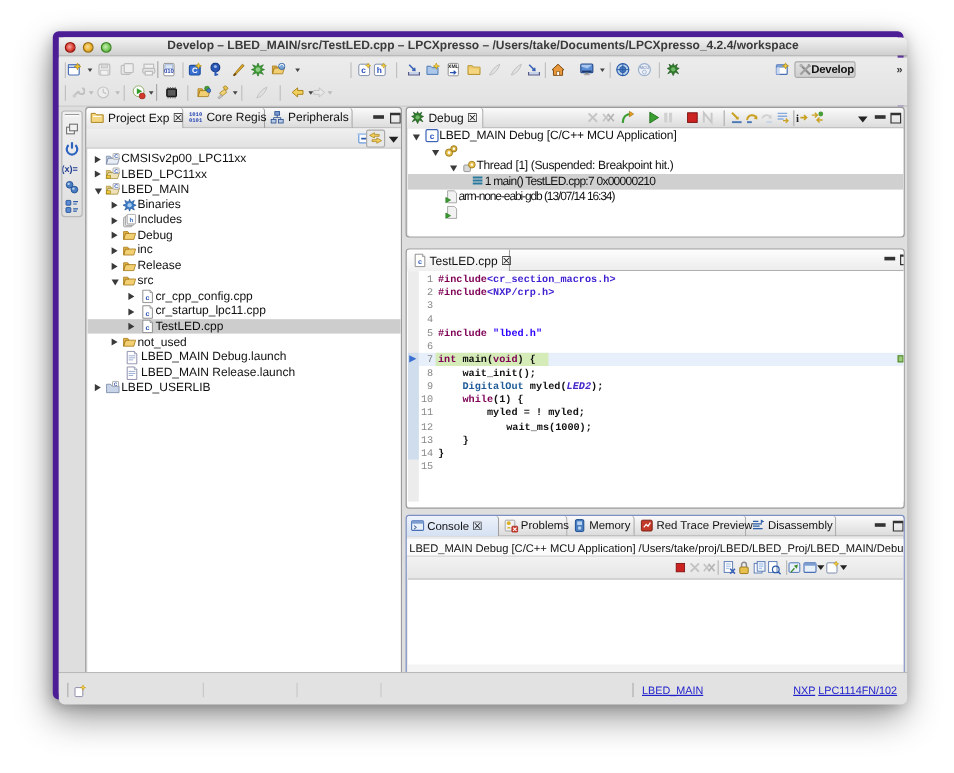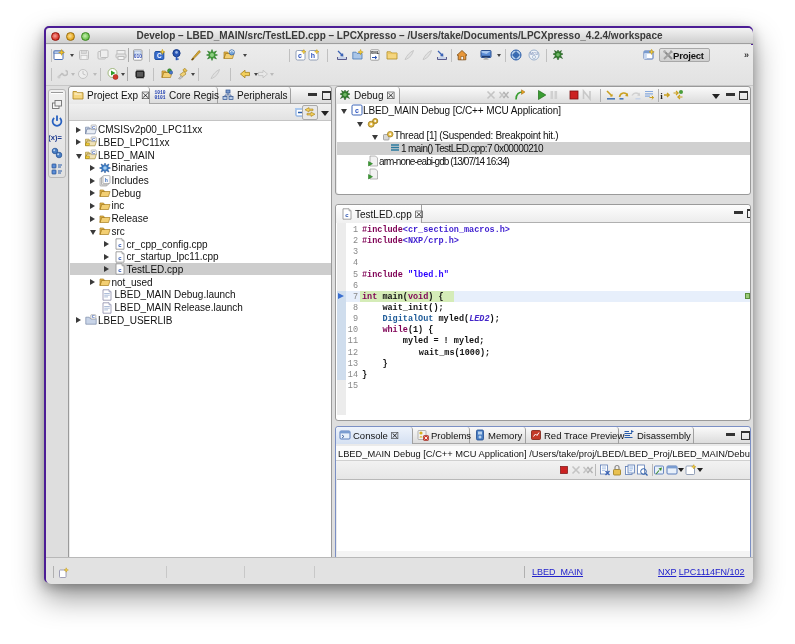--- a/index.html
+++ b/index.html
@@ -1,19 +1,19 @@
 <!DOCTYPE html>
 <html><head><meta charset="utf-8"><style>
 
 html,body{margin:0;padding:0;width:795px;height:644px;background:#fff;overflow:hidden}
 *{box-sizing:border-box}
 body{font-family:"Liberation Sans",sans-serif;-webkit-font-smoothing:antialiased}
 #win{position:absolute;left:44px;top:26px;width:709px;height:557px;border-radius:5px;
  background:#e6e6e6;box-shadow:0 14px 30px rgba(0,0,0,0.42),0 4px 12px rgba(0,0,0,0.28);
- border:2px solid #4c1d95}
+ border:5px solid #4c1d95}
 #titlebar{position:absolute;left:0;top:0;width:707px;height:16px;border-radius:5px 5px 0 0;
  background:linear-gradient(#f3f3f3,#cfcfcf);border-bottom:1px solid #9f9f9f}
 .tl{position:absolute;top:3.5px;width:9px;height:9px;border-radius:50%}
 #title{position:absolute;left:0;top:2px;width:707px;text-align:center;font-size:10px;font-weight:bold;color:#3a3a3a;letter-spacing:0}
 #toolbar{position:absolute;left:0;top:17px;width:707px;height:41px;background:linear-gradient(#ececec,#e2e2e2);border-bottom:1px solid #c6c6c6}
 .ic{position:absolute}
 .ic svg{display:block}
 #workbench{position:absolute;left:0;top:58px;width:707px;height:471px;background:#dedede}
 .panel{position:absolute;background:#eaeaea;border:1px solid #9a9a9a;border-radius:3px;overflow:hidden}
 .tabbar{position:absolute;left:0;top:0;width:100%;height:17px;background:linear-gradient(#fafafa,#dcdcdc);border-bottom:1px solid #a8a8a8;border-radius:3px 3px 0 0}
@@ -217,21 +217,21 @@
       </div>
       <div style="position:absolute;left:613px;top:3px;width:51px;height:14px;background:linear-gradient(#e2e2e2,#cfcfcf);border:1px solid #a8a8a8;border-radius:2px"></div>
       <div class="ic" style="left:616px;top:4px;width:11px;height:11px">
         <svg width="11" height="11" viewBox="0 0 11 11">
           <path d="M2 2 L10 10" stroke="#8a8a8a" stroke-width="1.8"></path>
           <path d="M10 2 L2 10" stroke="#a0a0a0" stroke-width="1.8"></path>
           <circle cx="2.6" cy="2.6" r="1.4" fill="#b0b0b0"></circle>
           <path d="M8.8 1.2 L10.8 3.2 L9.8 4.2 L7.8 2.2 Z" fill="#999"></path>
         </svg>
       </div>
-      <div style="position:absolute;left:627px;top:5px;font-size:9.5px;font-weight:bold;color:#111;letter-spacing:-0.2px">Project</div>
+      <div style="position:absolute;left:627px;top:5px;font-size:9.5px;font-weight:bold;color:#111;letter-spacing:-0.2px">Develop</div>
       <div style="position:absolute;left:698px;top:5px;font-size:9px;font-weight:bold;color:#333">»</div>
       <div style="position:absolute;left:5px;top:23px;width:1px;height:13px;background:#c0c0c0"></div>
       <div class="ic" style="left:10px;top:23px;width:12px;height:12px">
         <svg width="12" height="12" viewBox="0 0 12 12">
           <path d="M2 9.5 L6.5 5 M6.5 5 A2.5 2.5 0 1 0 9.5 2.5" stroke="#c0c0c0" stroke-width="1.6" fill="none"></path>
           <circle cx="3" cy="9" r="1.5" fill="#cccccc"></circle>
         </svg>
       </div>
       <div style="position:absolute;left:25px;top:28px;width:0;height:0;border-left:2.5px solid transparent;border-right:2.5px solid transparent;border-top:3.5px solid #bbb"></div>
       <div class="ic" style="left:31px;top:23px;width:12px;height:12px">

